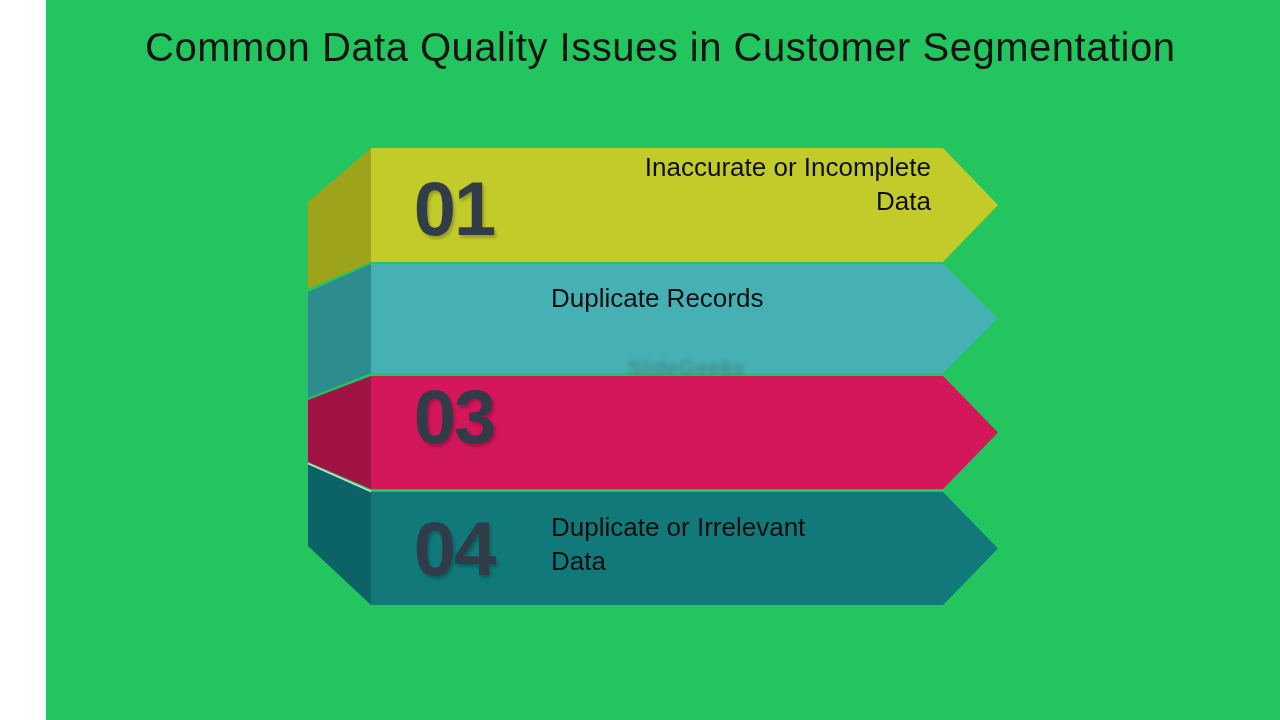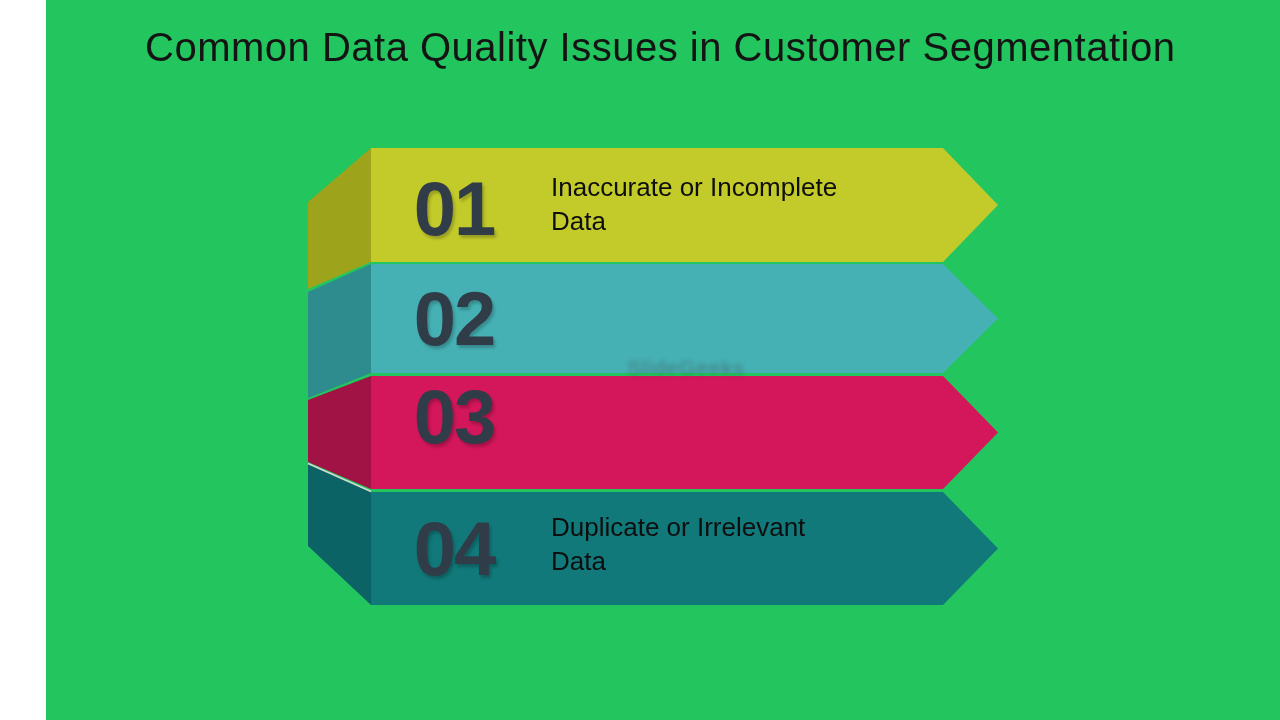--- a/index.html
+++ b/index.html
@@ -54,21 +54,21 @@
   .label {
     position: absolute;
     left: 505px;
     width: 380px;
     font-size: 26px;
     line-height: 34px;
     font-weight: 500;
     color: #0e0e0e;
     white-space: pre-line;
   }
-  .label-1 { top: 170px; }
+  .label-1 { top: 150px; text-align: right; }
   .label-2 { top: 281px; }
   .label-3 { top: 395px; }
   .label-4 { top: 510px; }
   .watermark {
     position: absolute;
     left: 540px;
     top: 356px;
     width: 200px;
     height: 28px;
     font-size: 21px;
@@ -104,24 +104,24 @@
     </g>
 
     <g>
       <polygon points="325,492 325,605 262,546 262,464" fill="#0c6365"></polygon>
       <line x1="262" y1="463.5" x2="325" y2="491.5" stroke="#f0e2e6" stroke-width="1.5" opacity="0.85"></line>
       <polygon points="325,492 897,492 952,548.5 897,605 325,605" fill="#11797a"></polygon>
     </g>
   </svg>
 
   <div class="num num-1">01</div>
-  <div class="num num-2">02</div>
   <div class="num num-3">03</div>
   <div class="num num-4">04</div>
 
   <div class="label label-1">Inaccurate or Incomplete
 Data</div>
+  <div class="label label-2">Duplicate Records</div>
   <div class="label label-4">Duplicate or Irrelevant
 Data</div>
 
   <div class="watermark">SlideGeeks</div>
 
 </div>
 
 </body></html>

